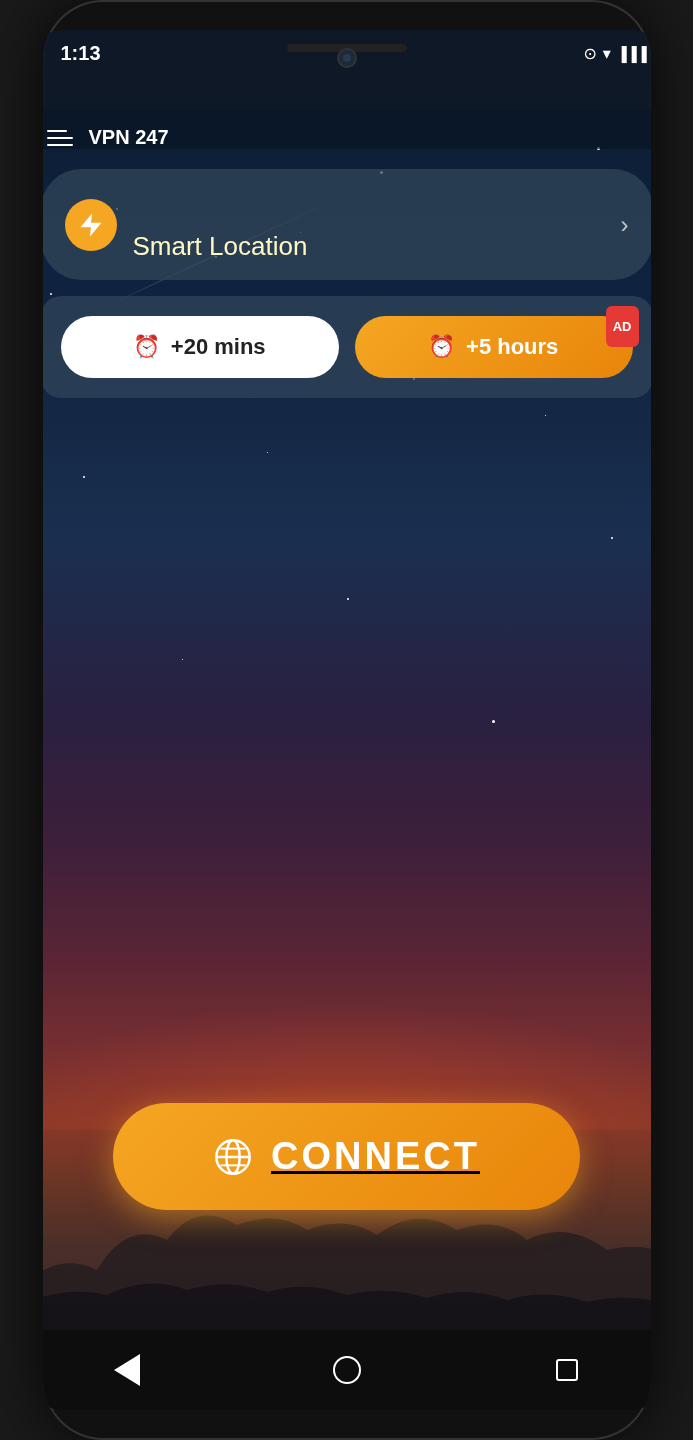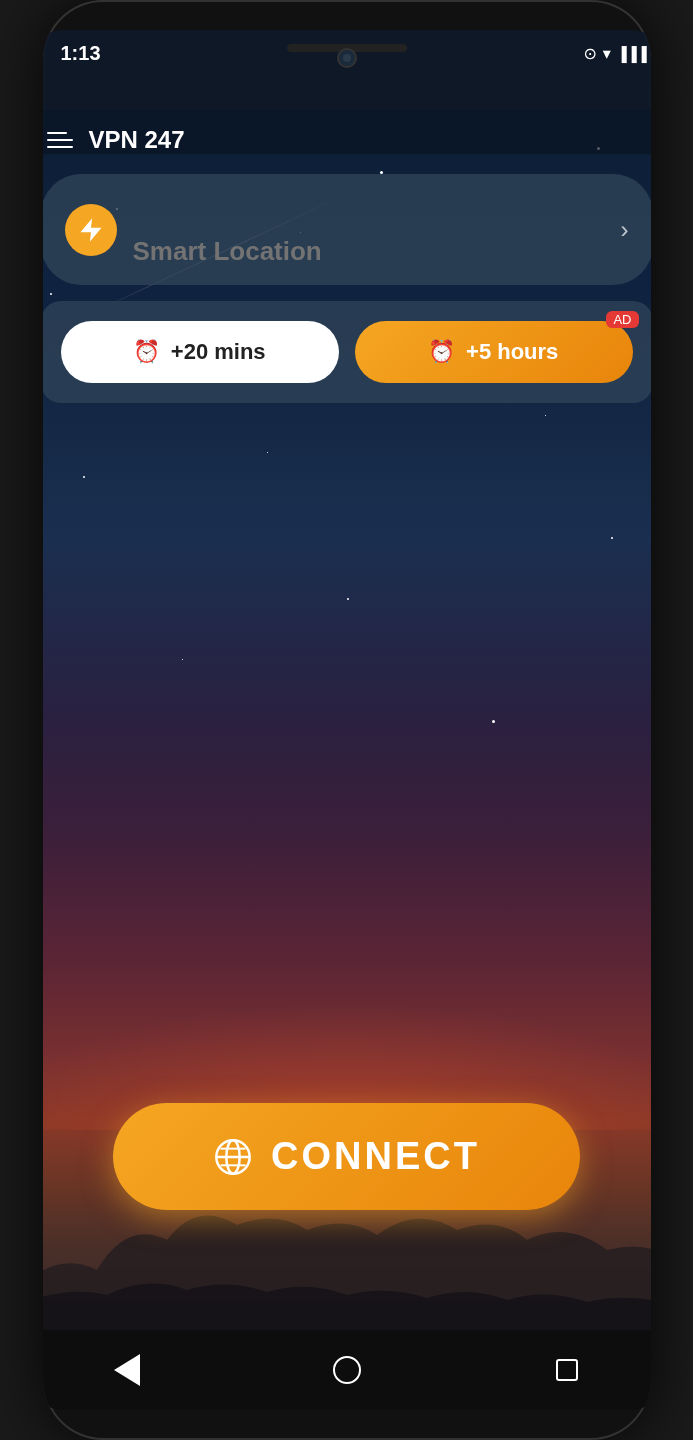--- a/index.html
+++ b/index.html
@@ -196,21 +196,21 @@
     .menu-line {
       width: 26px;
       height: 2px;
       background: white;
       border-radius: 2px;
     }
     .menu-line:first-child { width: 20px; }
 
     .app-title {
       color: white;
-      font-size: 24px;
+      font-size: 20px;
       font-weight: 600;
     }
 
     
     .location-row {
       position: relative;
       z-index: 5;
       margin: 20px 24px 0;
       background: rgba(50,70,90,0.75);
       border-radius: 40px;
@@ -226,23 +226,23 @@
       background: #f5a623;
       border-radius: 50%;
       display: flex;
       align-items: center;
       justify-content: center;
       margin-right: 16px;
       flex-shrink: 0;
     }
 
     .location-text {
-      color: #737373;
+      color: #fef9c3;
       font-size: 26px;
-      font-weight: 700;
+      font-weight: 400;
       flex: 1;
       margin-top: 44px;
     }
 
     .chevron-right {
       color: rgba(255,255,255,0.7);
       font-size: 24px;
       margin-left: auto;
     }
 
@@ -280,22 +280,22 @@
       position: relative;
     }
 
     .ad-badge {
       position: absolute;
       top: -10px;
       right: -6px;
       background: #e53935;
       color: white;
       font-size: 13px;
-      font-weight: 400;
-      padding: 1px 7px;
+      font-weight: 700;
+      padding: 13px 7px;
       border-radius: 6px;
     }
 
     .clock-icon {
       font-size: 22px;
     }
 
     
     .connect-area {
       position: absolute;
@@ -310,20 +310,21 @@
     .connect-btn {
       background: linear-gradient(135deg, #f5a623, #e8850a);
       border: none;
       border-radius: 60px;
       padding: 32px 100px;
       display: flex;
       align-items: center;
       gap: 18px;
       cursor: pointer;
       box-shadow: 0 8px 30px rgba(245,166,35,0.5);
+      text-decoration: underline;
     }
 
     .connect-text {
       color: white;
       font-size: 38px;
       font-weight: 700;
       letter-spacing: 3px;
     }
 
     

